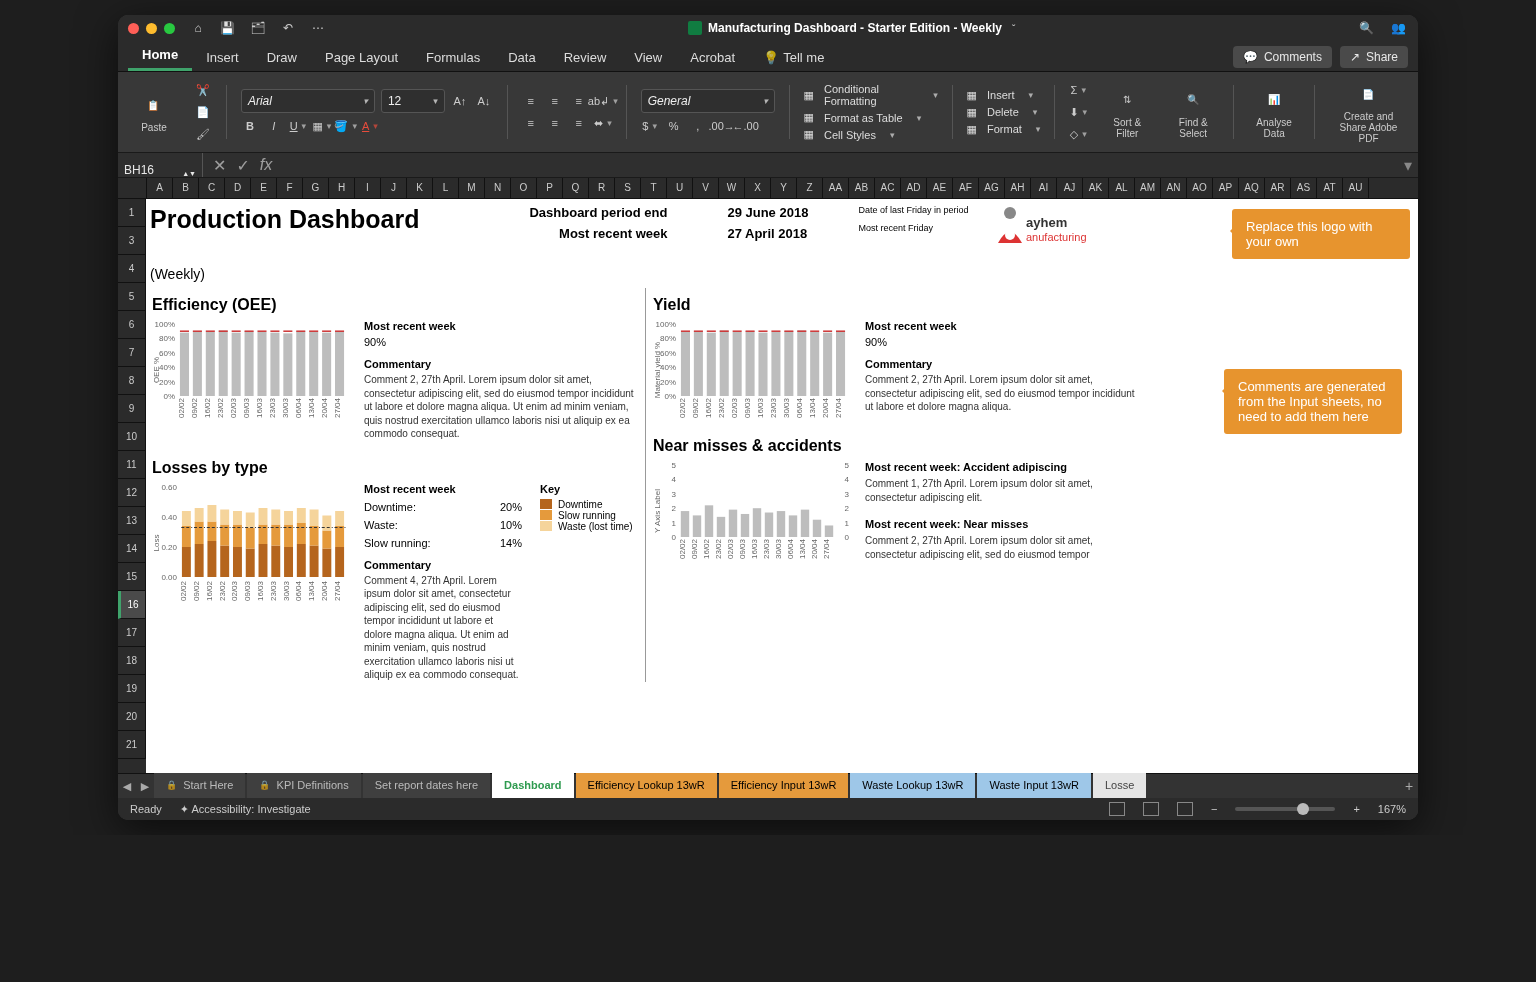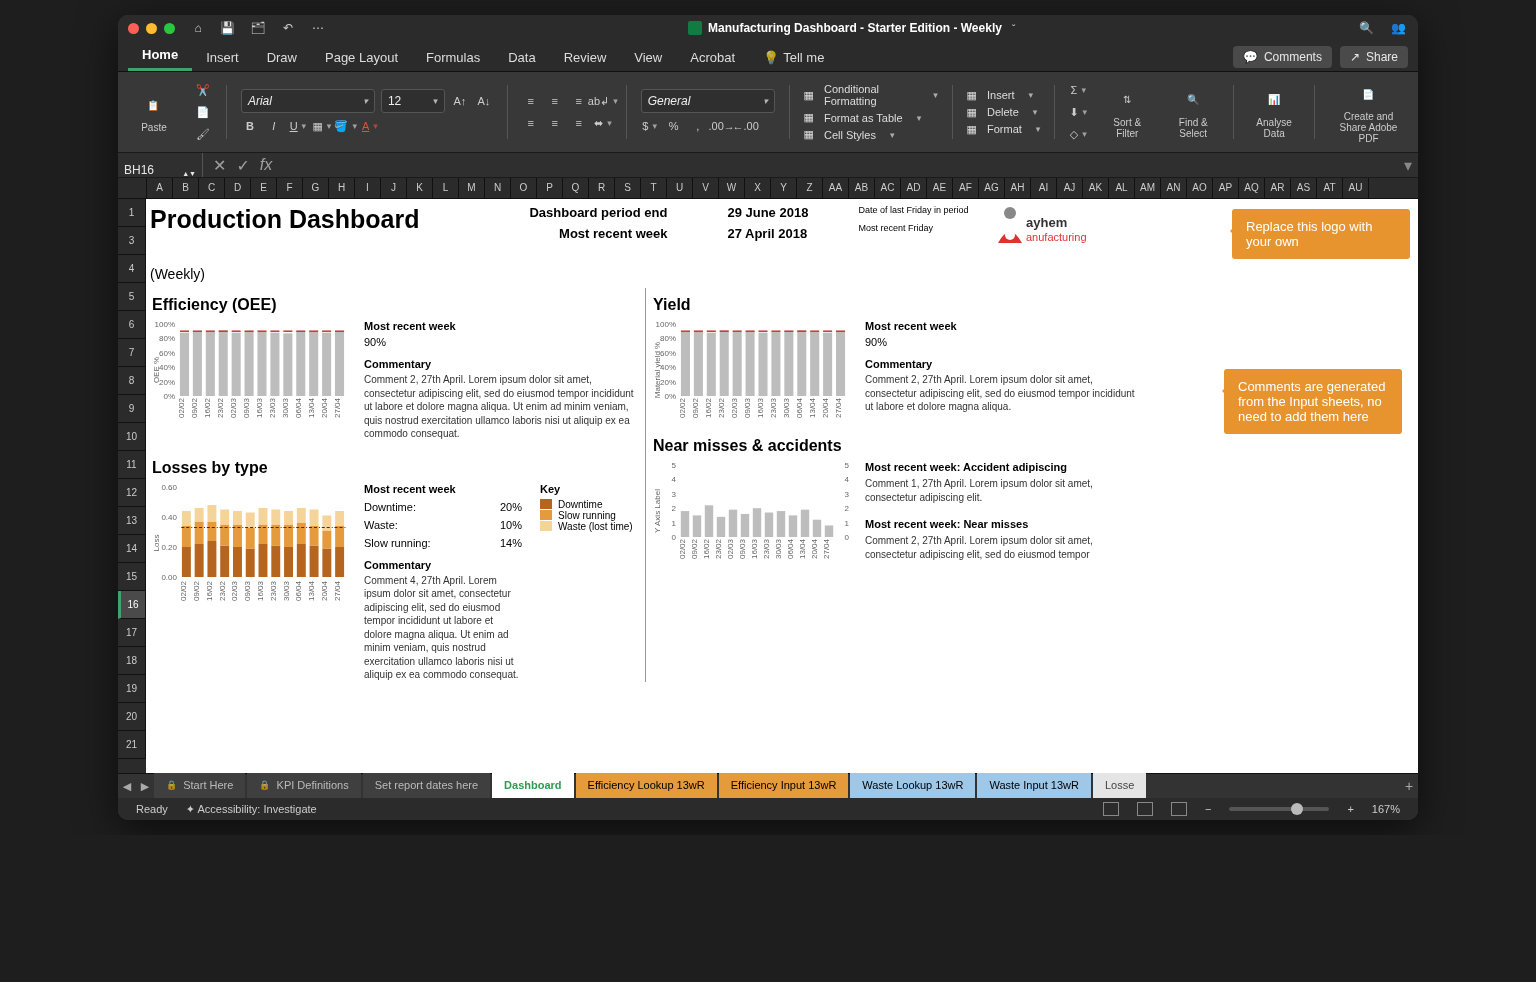--- a/index.html
+++ b/index.html
@@ -71,21 +71,21 @@
   svg text{font-family:Arial;}
   .axis-lbl{font-size:8px;fill:#666;}
   .key-row{display:flex;align-items:center;gap:6px;font-size:10px;}
   .sw{width:12px;height:10px;}
   
   .sheettabs{height:24px;background:#333;display:flex;align-items:center;font-size:11px;border-top:1px solid #111;}
   .navarr{width:18px;text-align:center;color:#aaa;}
   .stab{height:20px;padding:8px 12px;display:flex;align-items:center;gap:6px;background:#3f3f3f;color:#ccc;margin-right:2px;border-radius:0 0 4px 4px;cursor:pointer;white-space:nowrap;}
   .stab.lock:before{content:"🔒";font-size:9px;opacity:.7;}
   
-  .status{height:22px;background:#2b2b2b;display:flex;align-items:center;padding:0 18px;font-size:11px;color:#ccc;gap:18px;}
+  .status{height:22px;background:#2b2b2b;display:flex;align-items:center;padding:0 12px;font-size:11px;color:#ccc;gap:18px;}
   .status .spacer{flex:1;}
   .zoom-track{width:100px;height:4px;background:#555;border-radius:2px;position:relative;}
   .zoom-thumb{position:absolute;top:-4px;width:12px;height:12px;background:#bbb;border-radius:50%;}
   .mini-ico{width:14px;height:12px;border:1px solid #888;display:inline-block;}
   
   .chv{font-size:9px;opacity:.7;margin-left:4px;}
 </style>
 </head>
 <body>
 

